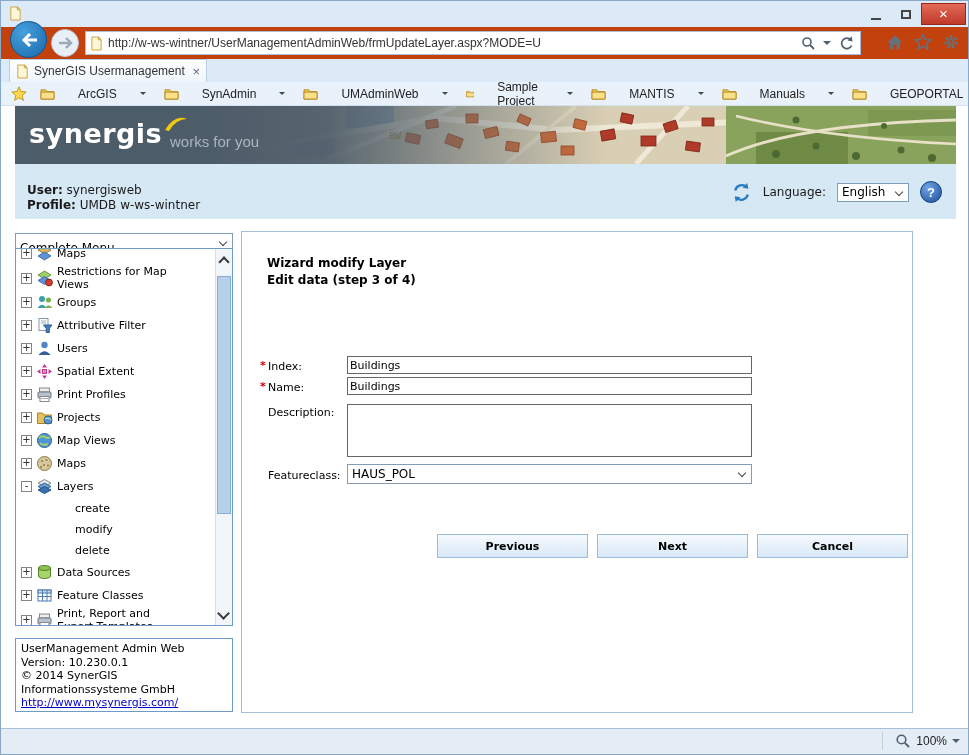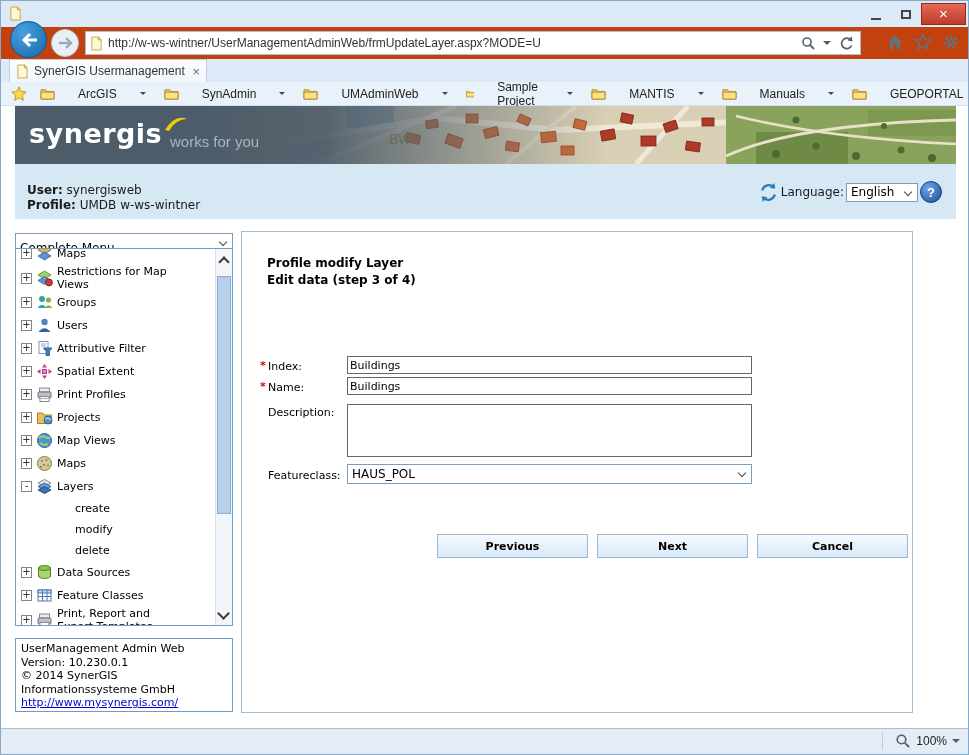--- a/index.html
+++ b/index.html
@@ -45,28 +45,28 @@
 
   
   .banner { position:absolute; top:105px; left:14px; width:941px; height:58px; background:#d2c7ab; overflow:hidden; }
   .banner-map { position:absolute; right:0; top:0; }
   .banner-overlay { position:absolute; inset:0;
     background:linear-gradient(90deg,#4d5c69 0%,#4d5c69 20%,rgba(77,92,105,0.93) 33%,rgba(77,92,105,0.45) 48%,rgba(77,92,105,0) 63%); }
   .banner-logo { position:absolute; left:14px; top:12px; z-index:3; color:#fff; font-size:27px; font-weight:bold;
     font-family:"DejaVu Sans",sans-serif; letter-spacing:0.5px; display:flex; align-items:flex-start; }
   .logo-swoosh { margin:-2px 0 0 2px; }
   .banner-tagline { position:absolute; left:155px; top:27px; z-index:3; color:#aab5bf; font-size:15px; }
-  .map-label { position:absolute; left:374px; top:25px; z-index:2; font-size:14px; color:#6d6a5a; }
+  .map-label { position:absolute; left:374px; top:25px; z-index:2; font-size:10px; color:#6d6a5a;font-family:Liberation Mono, monospace; }
 
   
   .userbar { position:absolute; top:163px; left:14px; width:941px; height:55px; background:#d7e8f5; }
   .user-lines { position:absolute; left:12px; top:19px; font-size:12px; color:#1a1a1a; line-height:15px;
     font-family:"DejaVu Sans",sans-serif; }
   .user-lines b { font-weight:bold; }
-  .lang-group { position:absolute; right:14px; top:17px; display:flex; align-items:center; gap:2px; }
+  .lang-group { position:absolute; right:14px; top:17px; display:flex; align-items:center; gap:11px; }
   .lang-label { font-size:12px; color:#1a1a1a; font-family:"DejaVu Sans",sans-serif; }
   .sel { position:relative; background:#fff; border:1px solid #7f9db9; height:19px; font-size:12px;
     display:flex; align-items:center; padding:0 18px 0 4px; font-family:"DejaVu Sans",sans-serif; color:#000; }
   .sel-chev { position:absolute; right:6px; top:5px; width:6px; height:6px;
     border-right:1.7px solid #444; border-bottom:1.7px solid #444; transform:rotate(45deg); }
   .lang-select { width:72px; }
   .help-icon { width:22px; height:22px; border-radius:50%; color:#fff; font-weight:bold; font-size:13px;
     background:radial-gradient(circle at 35% 30%, #6fa4e4, #1c4e9b); border:1px solid #143d7e;
     display:flex; align-items:center; justify-content:center; }
   .help-icon::before { content:"?"; }
@@ -382,35 +382,35 @@
           <path d="M1.5,14 q4.5,-6.5 9,0 z" fill="#3aa0a8"></path>
           <circle cx="12.5" cy="6" r="2.6" fill="#7fb24a"></circle>
           <path d="M8.8,14 q3.7,-5.5 7.6,0 z" fill="#7fb24a"></path>
         </svg>
         <span class="tlabel">Groups</span>
       </div>
 
       <div class="trow">
         <span class="expander plus"></span>
         <svg class="ticon" viewBox="0 0 17 17">
-          <circle cx="8.5" cy="5" r="3.2" fill="#4f86c6"></circle>
-          <path d="M2.5,15 q6,-7.5 12,0 z" fill="#38619c"></path>
-        </svg>
-        <span class="tlabel">Users</span>
-      </div>
-
-      <div class="trow">
-        <span class="expander plus"></span>
-        <svg class="ticon" viewBox="0 0 17 17">
           <rect x="3" y="1.5" width="9" height="12" fill="#fff" stroke="#8899aa"></rect>
           <line x1="5" y1="4" x2="10" y2="4" stroke="#99aabb"></line>
           <line x1="5" y1="6" x2="10" y2="6" stroke="#99aabb"></line>
           <polygon points="7.5,8 16,8 13.3,11.2 13.3,15.5 10.2,15.5 10.2,11.2" fill="#3f7fc0" stroke="#2a5c92"></polygon>
         </svg>
         <span class="tlabel">Attributive Filter</span>
+      </div>
+
+      <div class="trow">
+        <span class="expander plus"></span>
+        <svg class="ticon" viewBox="0 0 17 17">
+          <circle cx="8.5" cy="5" r="3.2" fill="#4f86c6"></circle>
+          <path d="M2.5,15 q6,-7.5 12,0 z" fill="#38619c"></path>
+        </svg>
+        <span class="tlabel">Users</span>
       </div>
 
       <div class="trow">
         <span class="expander plus"></span>
         <svg class="ticon" viewBox="0 0 17 17">
           <path d="M8.5,1 L11,4.5 L6,4.5 Z" fill="#c23a8c"></path>
           <path d="M8.5,16 L6,12.5 L11,12.5 Z" fill="#c23a8c"></path>
           <path d="M1,8.5 L4.5,6 L4.5,11 Z" fill="#c23a8c"></path>
           <path d="M16,8.5 L12.5,6 L12.5,11 Z" fill="#c23a8c"></path>
           <rect x="6.5" y="6.5" width="4" height="4" fill="#e28ac0" stroke="#c23a8c"></rect>
@@ -523,21 +523,21 @@
 
   <div class="side-footer">
     <div>UserManagement Admin Web</div>
     <div>Version: 10.230.0.1</div>
     <div>© 2014 SynerGIS</div>
     <div>Informationssysteme GmbH</div>
     <a href="#">http://www.mysynergis.com/</a>
   </div>
 
   <div class="main-box">
-    <div class="wiz-title">Profile modify Layer</div>
+    <div class="wiz-title">Wizard modify Layer</div>
     <div class="wiz-sub">Edit data (step 3 of 4)</div>
 
     <div class="wiz-form">
       <div class="frow">
         <span class="req">*</span>
         <span class="flabel">Index:</span>
         <input class="txt" type="text" value="Buildings" style="">
       </div>
       <div class="frow">
         <span class="req">*</span>

